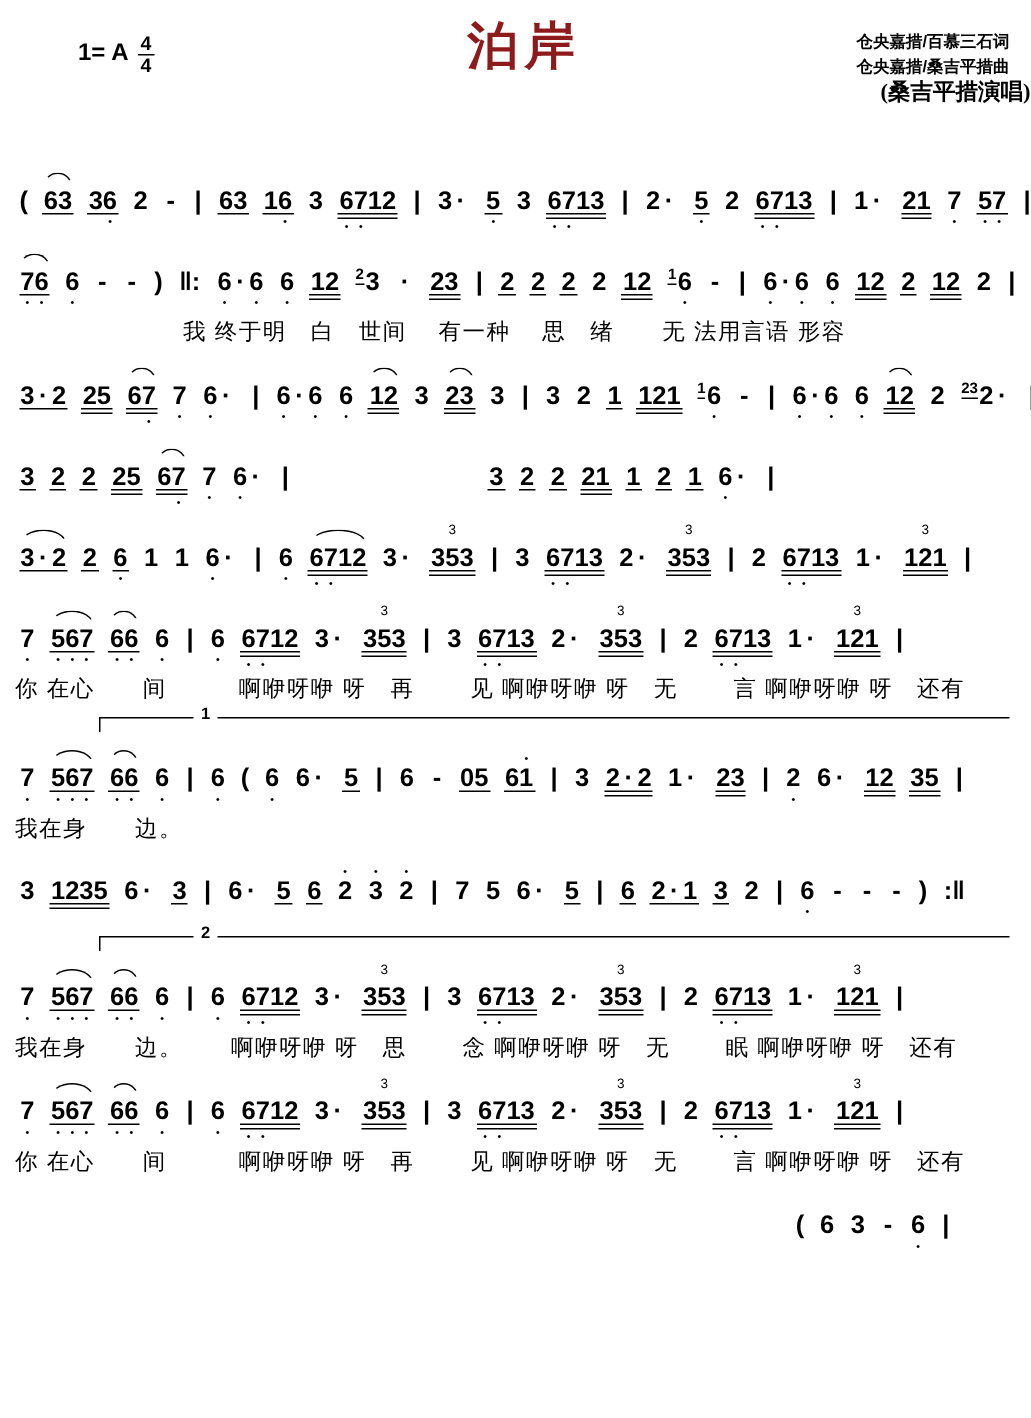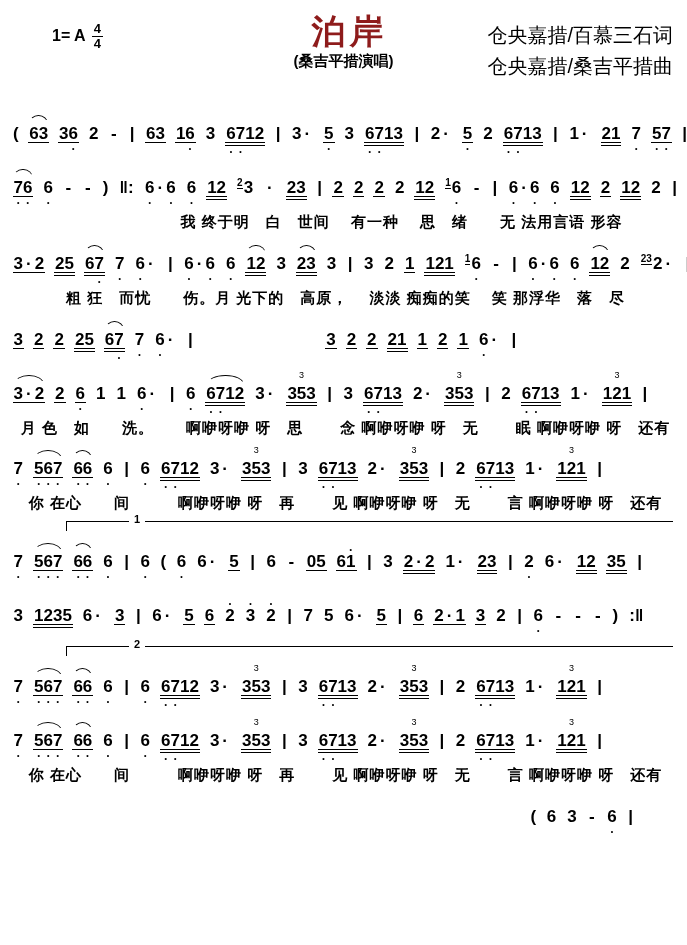--- a/index.html
+++ b/index.html
@@ -5,22 +5,22 @@
   html,body{margin:0;padding:0;background:#fff;color:#000;}
   body{width:687px;height:945px;overflow:hidden;font-family:"Liberation Sans",sans-serif;}
   .sheet{width:687px;height:815px;position:relative;border-radius:26px;}
   
   .hdr{position:relative;height:92px;padding-top:14px;}
   .keysig{position:absolute;left:52px;top:22px;font-size:16px;font-weight:bold;display:flex;align-items:center;gap:6px;}
   .frac{display:inline-flex;flex-direction:column;align-items:center;font-size:13px;line-height:1.05;font-weight:bold;}
   .frac .top{border-bottom:1.5px solid #000;padding:0 2px;font-style:normal;}
   .frac .bot{font-style:normal;}
   .title{text-align:center;font-size:34px;font-weight:bold;color:#8e1b1b;letter-spacing:4px;line-height:1.05;padding-left:12px;}
-  .subtitle{text-align:center;font-size:15px;font-weight:bold;margin-top:2px;}
-  .credits{position:absolute;right:14px;top:20px;font-size:20px;font-weight:normal;line-height:1.55;text-align:left;}
+  .subtitle{text-align:right;font-size:15px;font-weight:bold;margin-top:2px;font-family:Liberation Serif, serif;}
+  .credits{position:absolute;right:14px;top:20px;font-size:11px;font-weight:bold;line-height:1.55;text-align:left;}
   
   .score{padding:6px 6px 0 8px;}
   .system{margin-bottom:9px;position:relative;}
   .system.tight{margin-bottom:4px;}
   .system.align-right .melody{justify-content:flex-end;padding-right:42px;}
   .melody{display:flex;align-items:baseline;flex-wrap:nowrap;padding:13px 0 11px 0;font-weight:bold;font-size:17px;line-height:1;white-space:nowrap;}
   .tok{position:relative;display:inline-block;margin:0 4.5px;padding:0 1px;}
   .sym{display:inline-block;margin:0 5px;}
   .bar{margin:0 6px;font-size:17px;}
   .dash{margin:0 7px;}
@@ -28,21 +28,21 @@
   .f-u{border-bottom:1.5px solid #000;}
   .f-uu{border-bottom:4px double #000;}
   .f-t::before{content:"3";position:absolute;top:-14px;left:50%;transform:translateX(-50%);font-size:9px;font-weight:normal;}
   .f-a::after{content:"";position:absolute;left:4%;right:4%;top:-10px;height:7px;border:1px solid transparent;border-top-color:#000;border-radius:50% 50% 0 0 / 100% 100% 0 0;}
   .dg{position:relative;display:inline-block;letter-spacing:0;}
   .da{position:absolute;top:-7px;left:50%;transform:translateX(-50%);font-size:7px;line-height:1;}
   .db{position:absolute;bottom:-10px;left:50%;transform:translateX(-50%);font-size:7px;line-height:1;}
   .f-uu .db{bottom:-13px;}
   .grace{font-size:10px;position:relative;top:-7px;border-bottom:1px solid #000;margin-right:1px;}
   .mdot{margin:0 3px;}
-  .lyrics{font-size:15px;font-weight:bold;letter-spacing:1px;white-space:pre;line-height:1.45;margin-left:2px;text-align:center;}
+  .lyrics{font-size:15px;font-weight:normal;letter-spacing:1px;white-space:pre;line-height:1.45;margin-left:2px;}
   .volta{border-top:1.2px solid #000;border-left:1.2px solid #000;height:9px;width:90%;margin:7px 0 0 58px;position:relative;}
   .volta-label{position:absolute;top:-9px;left:62px;background:#fff;padding:0 5px;font-size:11px;font-weight:bold;}
 </style>
 </head>
 <body>
 
 <div class="sheet">
 
   <div class="hdr">
     <div class="keysig">
@@ -146,21 +146,20 @@
           <span class="tok"><span class="grace">1</span><span class="dg">6<span class="db">•</span></span></span>
           <span class="sym dash">-</span>
           <span class="sym bar">|</span>
           <span class="tok"><span class="dg">6<span class="db">•</span></span><span class="mdot">·</span><span class="dg">6<span class="db">•</span></span></span>
           <span class="tok"><span class="dg">6<span class="db">•</span></span></span>
           <span class="tok f-uu f-a"><span class="dg">1</span><span class="dg">2</span></span>
           <span class="tok"><span class="dg">2</span></span>
           <span class="tok"><span class="grace">23</span><span class="dg">2</span><span class="mdot">·</span></span>
           <span class="sym bar">|</span>
         </div>
-        <div class="lyrics">粗 狂　而忧　　伤。月 光下的　高原，　 淡淡 痴痴的笑　 笑 那浮华　落　尽</div>
       </div>
       <div class="system">
         <div class="melody">
           <span class="tok f-u"><span class="dg">3</span></span>
           <span class="tok f-u"><span class="dg">2</span></span>
           <span class="tok f-u"><span class="dg">2</span></span>
           <span class="tok f-uu"><span class="dg">2</span><span class="dg">5</span></span>
           <span class="tok f-uu f-a"><span class="dg">6</span><span class="dg">7<span class="db">•</span></span></span>
           <span class="tok"><span class="dg">7<span class="db">•</span></span></span>
           <span class="tok"><span class="dg">6<span class="db">•</span></span><span class="mdot">·</span></span>
@@ -195,21 +194,20 @@
           <span class="tok f-uu"><span class="dg">6<span class="db">•</span></span><span class="dg">7<span class="db">•</span></span><span class="dg">1</span><span class="dg">3</span></span>
           <span class="tok"><span class="dg">2</span><span class="mdot">·</span></span>
           <span class="tok f-uu f-t"><span class="dg">3</span><span class="dg">5</span><span class="dg">3</span></span>
           <span class="sym bar">|</span>
           <span class="tok"><span class="dg">2</span></span>
           <span class="tok f-uu"><span class="dg">6<span class="db">•</span></span><span class="dg">7<span class="db">•</span></span><span class="dg">1</span><span class="dg">3</span></span>
           <span class="tok"><span class="dg">1</span><span class="mdot">·</span></span>
           <span class="tok f-uu f-t"><span class="dg">1</span><span class="dg">2</span><span class="dg">1</span></span>
           <span class="sym bar">|</span>
         </div>
-        <div class="lyrics">月 色　如　　洗。　　啊咿呀咿 呀　思　　 念 啊咿呀咿 呀　无　　 眠 啊咿呀咿 呀　还有</div>
       </div>
       <div class="system">
         <div class="melody">
           <span class="tok"><span class="dg">7<span class="db">•</span></span></span>
           <span class="tok f-u f-a"><span class="dg">5<span class="db">•</span></span><span class="dg">6<span class="db">•</span></span><span class="dg">7<span class="db">•</span></span></span>
           <span class="tok f-u f-a"><span class="dg">6<span class="db">•</span></span><span class="dg">6<span class="db">•</span></span></span>
           <span class="tok"><span class="dg">6<span class="db">•</span></span></span>
           <span class="sym bar">|</span>
           <span class="tok"><span class="dg">6<span class="db">•</span></span></span>
           <span class="tok f-uu"><span class="dg">6<span class="db">•</span></span><span class="dg">7<span class="db">•</span></span><span class="dg">1</span><span class="dg">2</span></span>
@@ -254,20 +252,21 @@
           <span class="tok f-uu"><span class="dg">2</span><span class="mdot">·</span><span class="dg">2</span></span>
           <span class="tok"><span class="dg">1</span><span class="mdot">·</span></span>
           <span class="tok f-uu"><span class="dg">2</span><span class="dg">3</span></span>
           <span class="sym bar">|</span>
           <span class="tok"><span class="dg">2<span class="db">•</span></span></span>
           <span class="tok"><span class="dg">6</span><span class="mdot">·</span></span>
           <span class="tok f-uu"><span class="dg">1</span><span class="dg">2</span></span>
           <span class="tok f-uu"><span class="dg">3</span><span class="dg">5</span></span>
           <span class="sym bar">|</span>
         </div>
+        <div class="lyrics">我在身　　边。</div>
       </div>
       <div class="system">
         <div class="melody">
           <span class="tok"><span class="dg">3</span></span>
           <span class="tok f-uu"><span class="dg">1</span><span class="dg">2</span><span class="dg">3</span><span class="dg">5</span></span>
           <span class="tok"><span class="dg">6</span><span class="mdot">·</span></span>
           <span class="tok f-u"><span class="dg">3</span></span>
           <span class="sym bar">|</span>
           <span class="tok"><span class="dg">6</span><span class="mdot">·</span></span>
           <span class="tok f-u"><span class="dg">5</span></span>
@@ -313,20 +312,21 @@
           <span class="tok f-uu"><span class="dg">6<span class="db">•</span></span><span class="dg">7<span class="db">•</span></span><span class="dg">1</span><span class="dg">3</span></span>
           <span class="tok"><span class="dg">2</span><span class="mdot">·</span></span>
           <span class="tok f-uu f-t"><span class="dg">3</span><span class="dg">5</span><span class="dg">3</span></span>
           <span class="sym bar">|</span>
           <span class="tok"><span class="dg">2</span></span>
           <span class="tok f-uu"><span class="dg">6<span class="db">•</span></span><span class="dg">7<span class="db">•</span></span><span class="dg">1</span><span class="dg">3</span></span>
           <span class="tok"><span class="dg">1</span><span class="mdot">·</span></span>
           <span class="tok f-uu f-t"><span class="dg">1</span><span class="dg">2</span><span class="dg">1</span></span>
           <span class="sym bar">|</span>
         </div>
+        <div class="lyrics">我在身　　边。　　啊咿呀咿 呀　思　　 念 啊咿呀咿 呀　无　　 眠 啊咿呀咿 呀　还有</div>
       </div>
       <div class="system">
         <div class="melody">
           <span class="tok"><span class="dg">7<span class="db">•</span></span></span>
           <span class="tok f-u f-a"><span class="dg">5<span class="db">•</span></span><span class="dg">6<span class="db">•</span></span><span class="dg">7<span class="db">•</span></span></span>
           <span class="tok f-u f-a"><span class="dg">6<span class="db">•</span></span><span class="dg">6<span class="db">•</span></span></span>
           <span class="tok"><span class="dg">6<span class="db">•</span></span></span>
           <span class="sym bar">|</span>
           <span class="tok"><span class="dg">6<span class="db">•</span></span></span>
           <span class="tok f-uu"><span class="dg">6<span class="db">•</span></span><span class="dg">7<span class="db">•</span></span><span class="dg">1</span><span class="dg">2</span></span>

